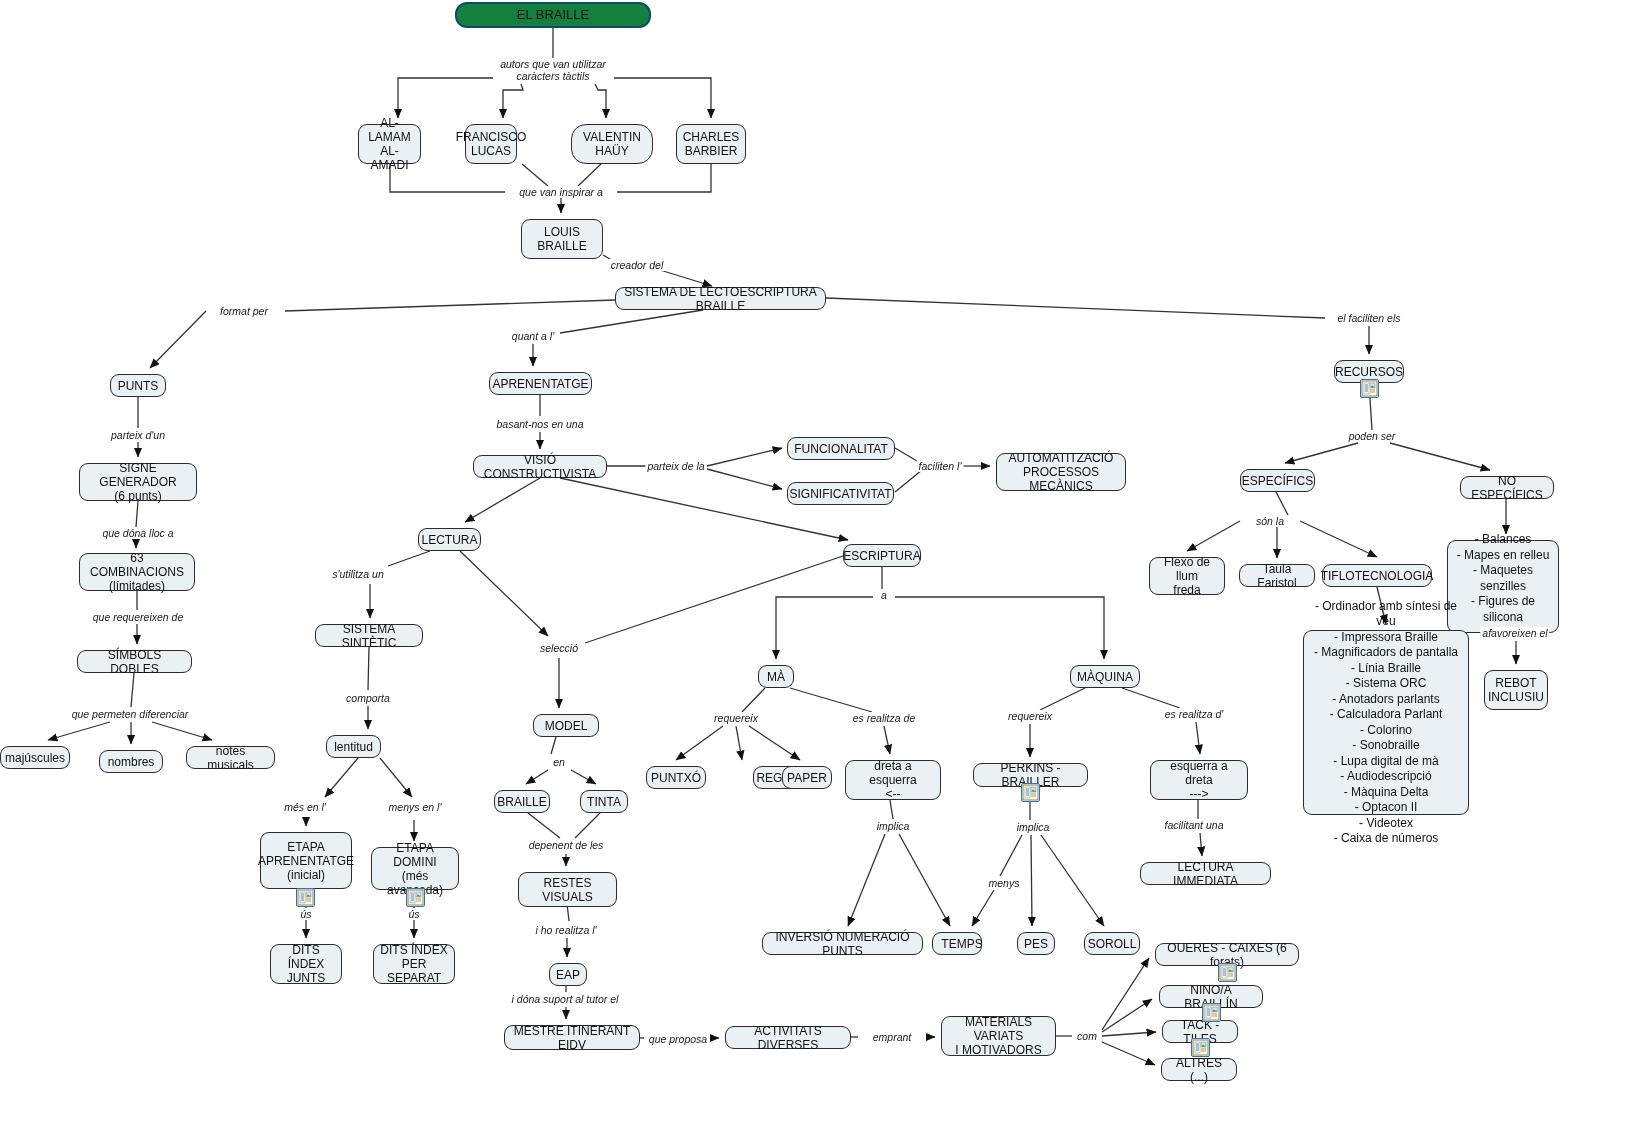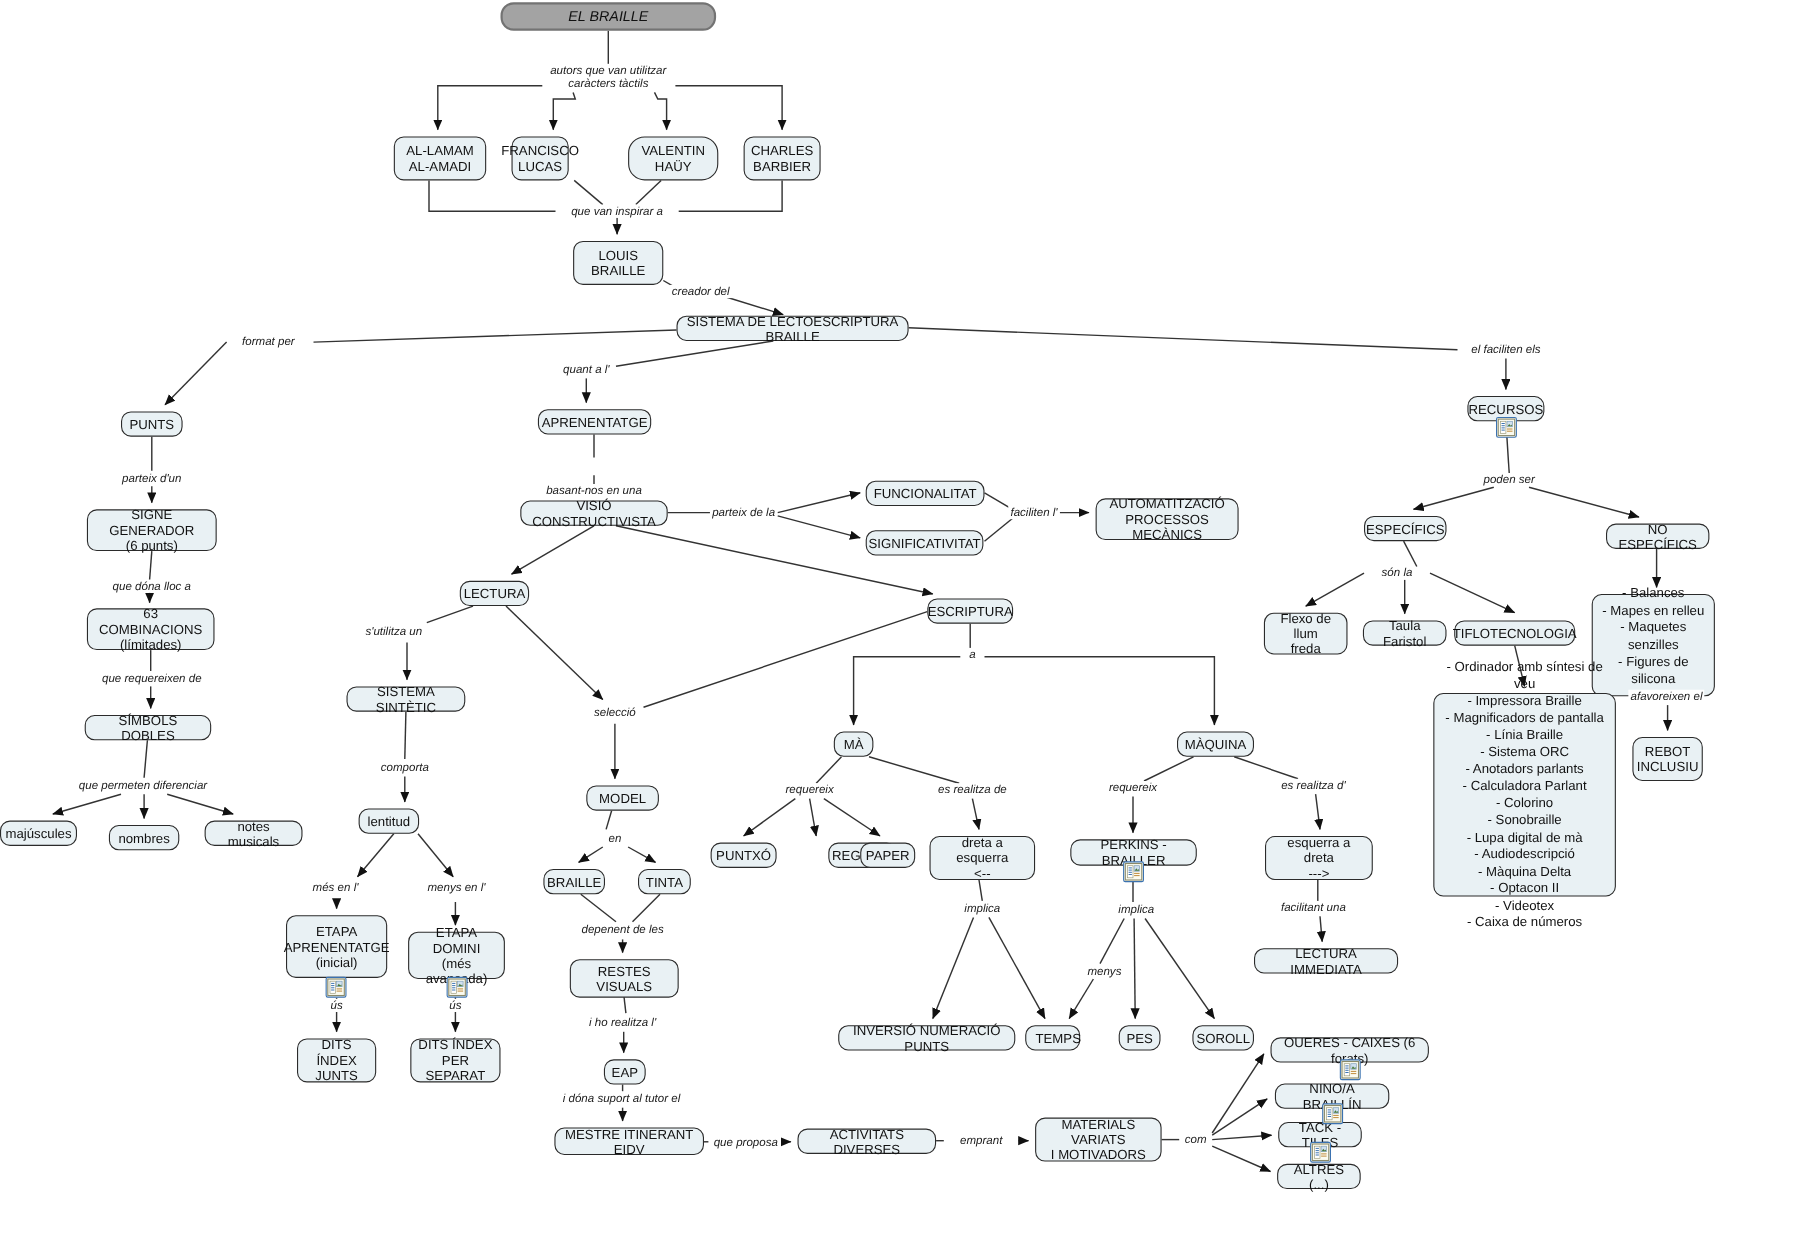--- a/index.html
+++ b/index.html
@@ -35,25 +35,24 @@
     justify-content: center;
     text-align: center;
     color: #111111;
     font-size: 12px;
     line-height: 14px;
     padding: 2px 6px;
     white-space: pre-line;
     z-index: 2;
   }
   .node.root {
-    border: 2px solid #737373;
+    border: 2px solid #0c4a6e;
     border-radius: 12px;
-    background: #a3a3a3;
+    background: #15803d;
     font-size: 13px;
-    font-style: italic;
   }
   .node.list {
     align-items: center;
     line-height: 15.5px;
     font-size: 12px;
   }
   .lbl {
     position: absolute;
     font-style: italic;
     font-size: 10.5px;
@@ -203,21 +202,21 @@
       <path d="M1300,521 L1377,557"></path>
       <path d="M1506,499 L1506,534"></path>
       <path d="M1377,587 L1386,624"></path>
       <path d="M1503,633 L1510,626" marker-end="none"></path>
       <path d="M1516,641 L1516,664"></path>
     </g>
   </svg>
 
   <div id="nodes-layer">
       <div class="node root" style="left: 455px; top: 2px; width: 196px; height: 26px;">EL BRAILLE</div>
-      <div class="node" style="left: 358px; top: 124px; width: 84px; height: 40px;">AL-LAMAM
+      <div class="node" style="left: 358px; top: 124px; width: 63px; height: 40px;">AL-LAMAM
 AL-AMADI</div>
       <div class="node" style="left: 465px; top: 124px; width: 52px; height: 40px;">FRANCISCO
 LUCAS</div>
       <div class="node" style="left: 571px; top: 124px; width: 82px; height: 40px; border-radius: 15px;">VALENTIN
 HAÜY</div>
       <div class="node" style="left: 676px; top: 124px; width: 70px; height: 40px;">CHARLES
 BARBIER</div>
       <div class="node" style="left: 521px; top: 219px; width: 82px; height: 40px;">LOUIS
 BRAILLE</div>
       <div class="node" style="left: 615px; top: 287px; width: 211px; height: 23px;">SISTEMA DE LECTOESCRIPTURA BRAILLE</div>
@@ -309,21 +308,21 @@
     </div>
   <div id="labels-layer">
       <div class="lbl" style="left: 553px; top: 70px; white-space: pre-line; text-align: center;">autors que van utilitzar
 caràcters tàctils</div>
       <div class="lbl" style="left: 561px; top: 192px; white-space: nowrap; text-align: center;">que van inspirar a</div>
       <div class="lbl" style="left: 637px; top: 265px; white-space: nowrap; text-align: center;">creador del</div>
       <div class="lbl" style="left: 244px; top: 311px; white-space: nowrap; text-align: center;">format per</div>
       <div class="lbl" style="left: 533px; top: 336px; white-space: nowrap; text-align: center;">quant a l'</div>
       <div class="lbl" style="left: 1369px; top: 318px; white-space: nowrap; text-align: center;">el faciliten els</div>
       <div class="lbl" style="left: 138px; top: 435px; white-space: nowrap; text-align: center;">parteix d'un</div>
-      <div class="lbl" style="left: 540px; top: 424px; white-space: nowrap; text-align: right; margin-top: 22px;">basant-nos en una</div>
+      <div class="lbl" style="left: 540px; top: 424px; white-space: nowrap; text-align: right;">basant-nos en una</div>
       <div class="lbl" style="left: 1372px; top: 436px; white-space: nowrap; text-align: center;">poden ser</div>
       <div class="lbl" style="left: 676px; top: 466px; white-space: nowrap; text-align: center;">parteix de la</div>
       <div class="lbl" style="left: 940px; top: 466px; white-space: nowrap; text-align: center;">faciliten l'</div>
       <div class="lbl" style="left: 138px; top: 533px; white-space: nowrap; text-align: center;">que dóna lloc a</div>
       <div class="lbl" style="left: 1270px; top: 521px; white-space: nowrap; text-align: center;">són la</div>
       <div class="lbl" style="left: 358px; top: 574px; white-space: nowrap; text-align: center;">s'utilitza un</div>
       <div class="lbl" style="left: 138px; top: 617px; white-space: nowrap; text-align: center;">que requereixen de</div>
       <div class="lbl" style="left: 884px; top: 595px; white-space: nowrap; text-align: center;">a</div>
       <div class="lbl" style="left: 559px; top: 648px; white-space: nowrap; text-align: center;">selecció</div>
       <div class="lbl" style="left: 368px; top: 698px; white-space: nowrap; text-align: center;">comporta</div>

